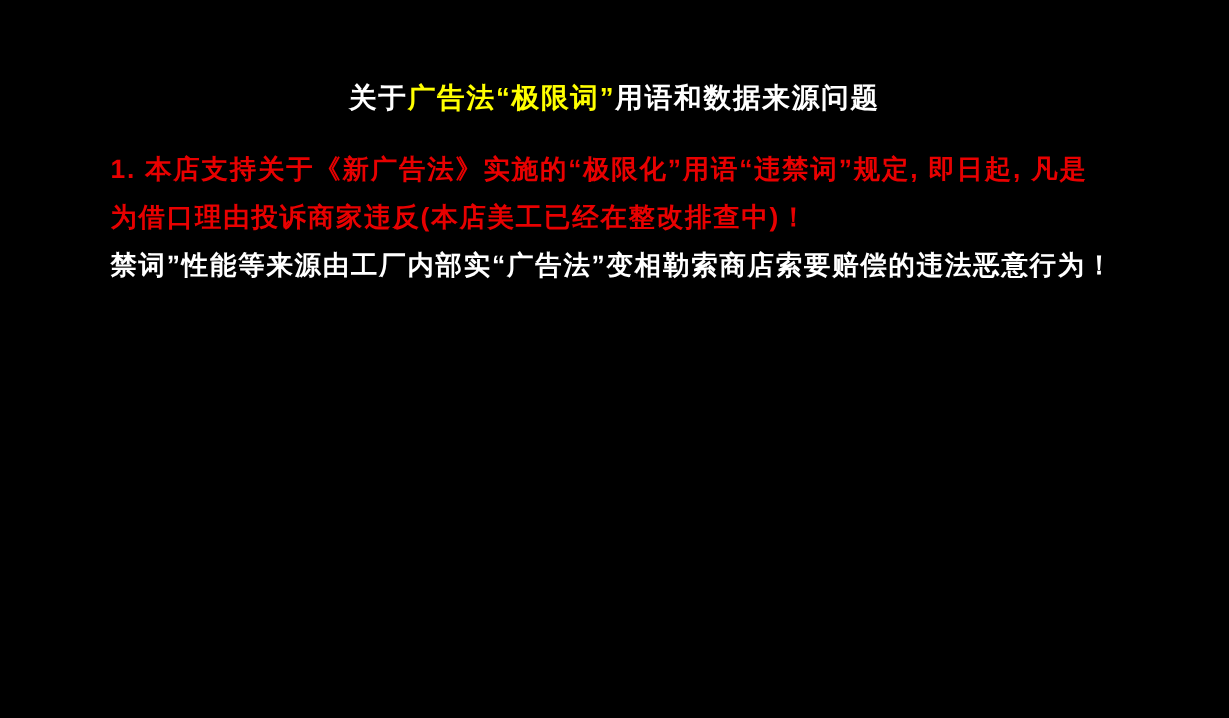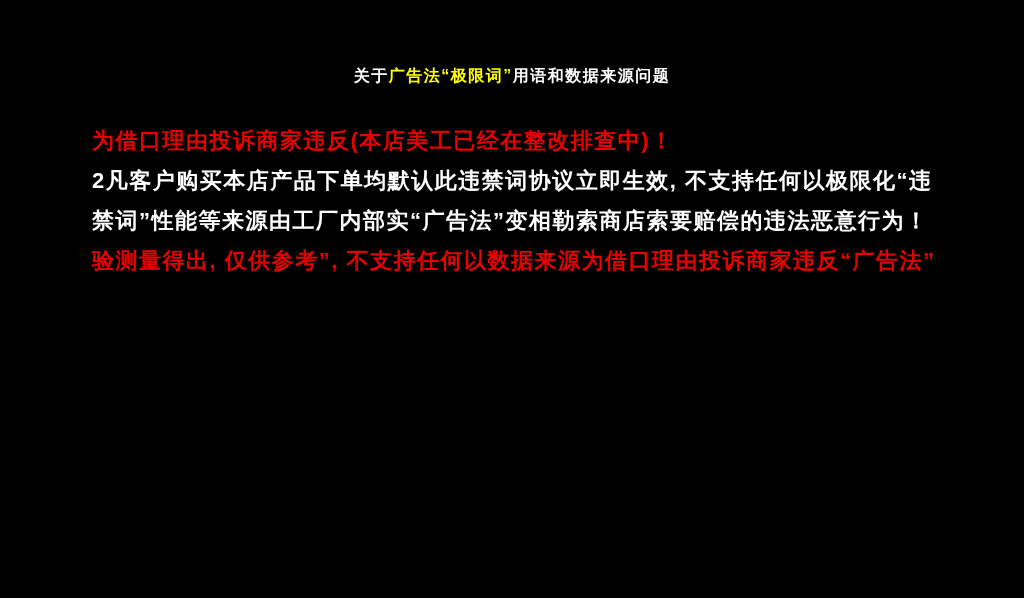--- a/index.html
+++ b/index.html
@@ -21,21 +21,21 @@
     width: 1024px;
     height: 598px;
     background: var(--color-background);
   }
   .notice-title {
     position: absolute;
     top: 66px;
     left: 0;
     width: 100%;
     text-align: center;
-    font-size: 16px;
+    font-size: 23px;
     font-weight: bold;
     letter-spacing: 1.5px;
     white-space: nowrap;
   }
   .notice-body {
     position: absolute;
     left: 92px;
     top: 121px;
     width: 860px;
   }
@@ -53,19 +53,18 @@
 </head>
 <body>
 
 <div class="page">
 
   <div class="notice-title">
     <span data-color="white">关于</span><span data-color="yellow">广告法“极限词”</span><span data-color="white">用语和数据来源问题</span>
   </div>
 
   <div class="notice-body">
+    <div class="notice-line" data-color="red">1. 本店支持关于《新广告法》实施的“极限化”用语“违禁词”规定, 即日起, 凡是</div>
     <div class="notice-line" data-color="red">为借口理由投诉商家违反(本店美工已经在整改排查中)！</div>
-    <div class="notice-line" data-color="white">2凡客户购买本店产品下单均默认此违禁词协议立即生效, 不支持任何以极限化“违</div>
     <div class="notice-line" data-color="white">禁词”性能等来源由工厂内部实“广告法”变相勒索商店索要赔偿的违法恶意行为！</div>
-    <div class="notice-line" data-color="red">验测量得出, 仅供参考”, 不支持任何以数据来源为借口理由投诉商家违反“广告法”</div>
   </div>
 
 </div>
 
 </body></html>

